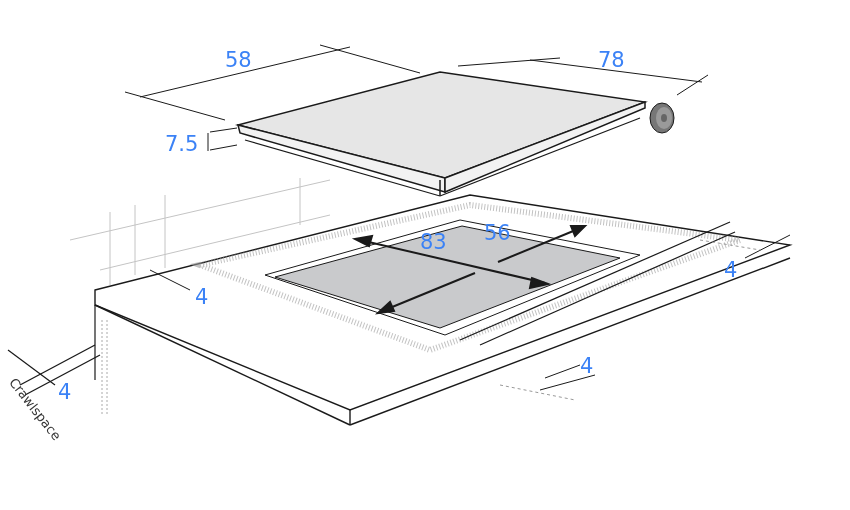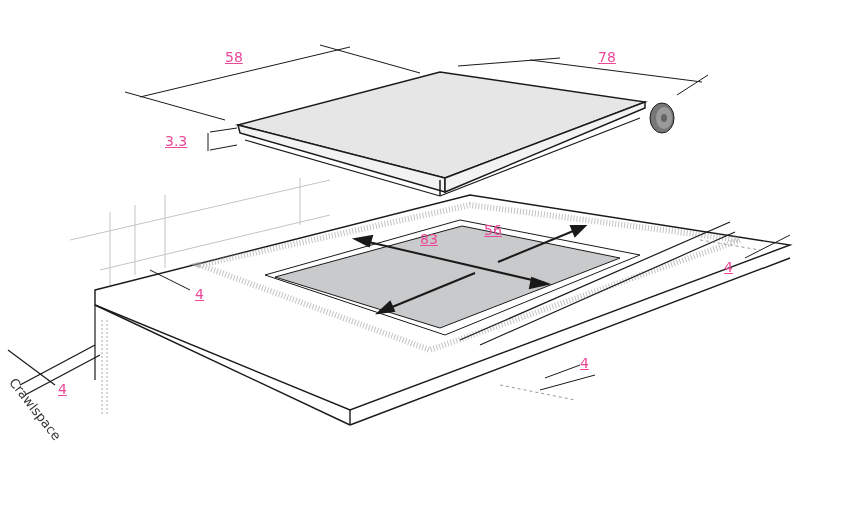--- a/index.html
+++ b/index.html
@@ -1,18 +1,18 @@
 <!DOCTYPE html>
 <html><head>
 <meta charset="utf-8">
 <style>
   html,body{margin:0;padding:0;background:#ffffff;}
   body{width:850px;height:510px;overflow:hidden;position:relative;font-family:"DejaVu Sans",sans-serif;}
   svg{position:absolute;left:0;top:0;}
-  .lbl{position:absolute;font-family:"DejaVu Sans",sans-serif;font-size:14px;color:#ec4899;line-height:1;white-space:nowrap;text-decoration:underline;}
+  .lbl{position:absolute;font-family:"DejaVu Sans",sans-serif;font-size:21px;color:#3b82f6;line-height:1;white-space:nowrap;}
   .crawl{position:absolute;font-family:"DejaVu Sans",sans-serif;font-size:13px;color:#333;transform:rotate(52deg);transform-origin:left top;white-space:nowrap;}
 </style>
 </head>
 <body>
 
 <svg width="850" height="510" viewBox="0 0 850 510">
 
   <g stroke="#c4c4c4" stroke-width="1" fill="none">
     <line x1="70" y1="240" x2="330" y2="180"></line>
     <line x1="100" y1="270" x2="330" y2="215"></line>
@@ -95,20 +95,20 @@
     <line x1="530" y1="60" x2="702" y2="82"></line>
     <line x1="677" y1="95" x2="708" y2="75"></line>
     <line x1="210" y1="132" x2="237" y2="128"></line>
     <line x1="210" y1="150" x2="237" y2="145"></line>
     <line x1="208" y1="133" x2="208" y2="151"></line>
   </g>
 </svg>
 
 <div class="lbl" style="left:225px;top:50px">58</div>
 <div class="lbl" style="left:598px;top:50px">78</div>
-<div class="lbl" style="left:165px;top:134px">3.3</div>
+<div class="lbl" style="left:165px;top:134px">7.5</div>
 <div class="lbl" style="left:420px;top:232px">83</div>
 <div class="lbl" style="left:484px;top:223px">56</div>
 <div class="lbl" style="left:195px;top:287px">4</div>
 <div class="lbl" style="left:724px;top:260px">4</div>
 <div class="lbl" style="left:580px;top:356px">4</div>
 <div class="lbl" style="left:58px;top:382px">4</div>
 <div class="crawl" style="left:18px;top:375px">Crawlspace</div>
 
 </body></html>

